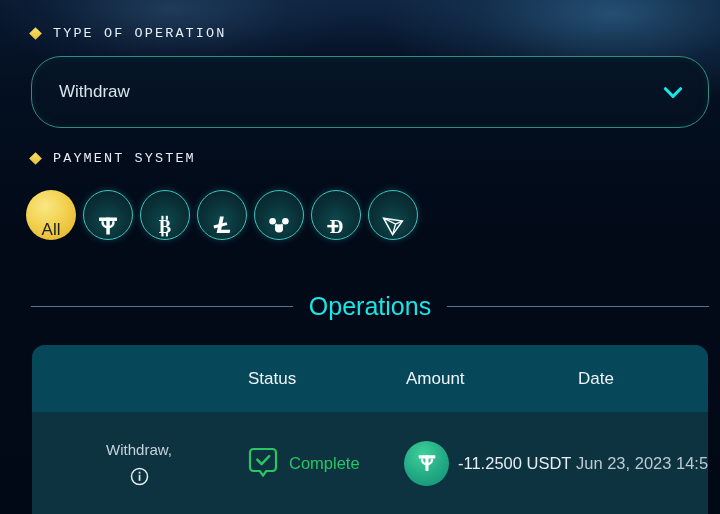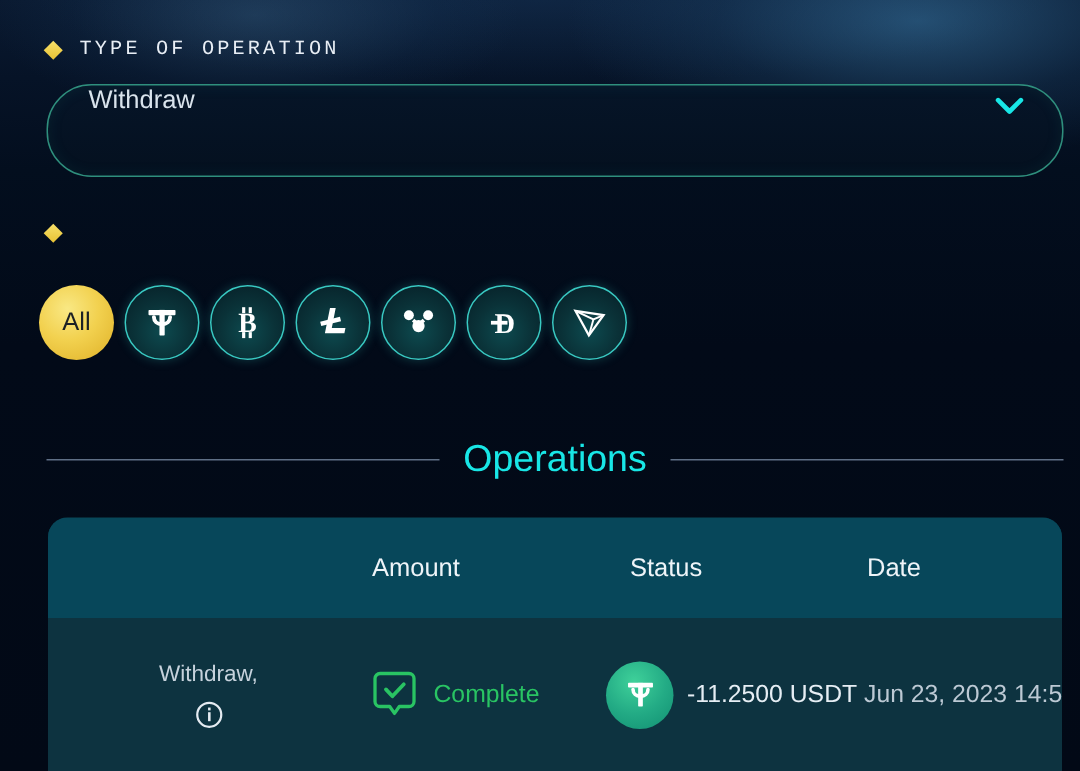--- a/index.html
+++ b/index.html
@@ -47,26 +47,27 @@
     text-transform: uppercase;
     white-space: nowrap;
   }
 
   
   .select-wrap {
     position: absolute;
     left: 31px;
     top: 56px;
     width: 678px;
-    height: 62px;
+    height: 72px;
     box-sizing: border-box;
     border: 1.6px solid #2f8f7d;
     border-radius: 30px;
     background: linear-gradient(180deg, #061528 0%, #04101f 100%);
     display: flex;
+    align-items: center;
     padding: 0 22px 0 27px;
     box-shadow: 0 0 10px rgba(40,150,140,0.10) inset;
   }
   .select-wrap .value {
     font-size: 17px;
     color: #d9e3ec;
     flex: 1;
   }
   .chev {
     width: 26px;
@@ -81,21 +82,21 @@
     top: 190px;
     display: flex;
     gap: 7px;
   }
   .coin {
     width: 50px;
     height: 50px;
     border-radius: 50%;
     flex: none;
     display: flex;
-    align-items: center;
+    align-items: flex-end;
     justify-content: center;
     box-sizing: border-box;
     position: relative;
   }
   .coin.all {
     background: radial-gradient(circle at 38% 32%, #f9e884 0%, #f2d14f 45%, #dfb026 100%);
     font-size: 17px;
     color: #1b2024;
     font-weight: 400;
   }
@@ -219,20 +220,21 @@
 
   <div class="select-wrap">
     <span class="value">Withdraw</span>
     <svg class="chev" viewBox="0 0 24 24">
       <path d="M5 9 L12 16 L19 9" fill="none" stroke="#18e6e6" stroke-width="2.9" stroke-linecap="round" stroke-linejoin="round"></path>
     </svg>
   </div>
 
   <div class="sec-label" style="position:absolute; left:0; top:151px;">
     <span class="diamond"></span>
+    <span class="txt">PAYMENT SYSTEM</span>
   </div>
 
   <div class="coin-row">
 
     <div class="coin all">
       <span>All</span>
     </div>
 
     <div class="coin crypto">
       <svg width="26" height="26" viewBox="0 0 26 26">
@@ -290,22 +292,22 @@
     <span class="line"></span>
     <span class="title">Operations</span>
     <span class="line"></span>
   </div>
 
   <div class="table-card">
     <div class="scroller">
 
       <div class="thead">
         <div class="th c-type">Type</div>
+        <div class="th c-status">Status</div>
         <div class="th c-amount">Amount</div>
-        <div class="th c-status">Status</div>
         <div class="th c-date">Date</div>
       </div>
 
       <div class="trow">
 
         <div class="td c-type type-cell">
           <span class="type-line">Withdraw,</span>
           <svg class="info-ico" width="19" height="19" viewBox="0 0 19 19">
             <circle cx="9.5" cy="9.5" r="8" fill="none" stroke="#e4ebf1" stroke-width="1.5"></circle>
             <rect x="8.7" y="7.8" width="1.7" height="6" fill="#e4ebf1"></rect>

